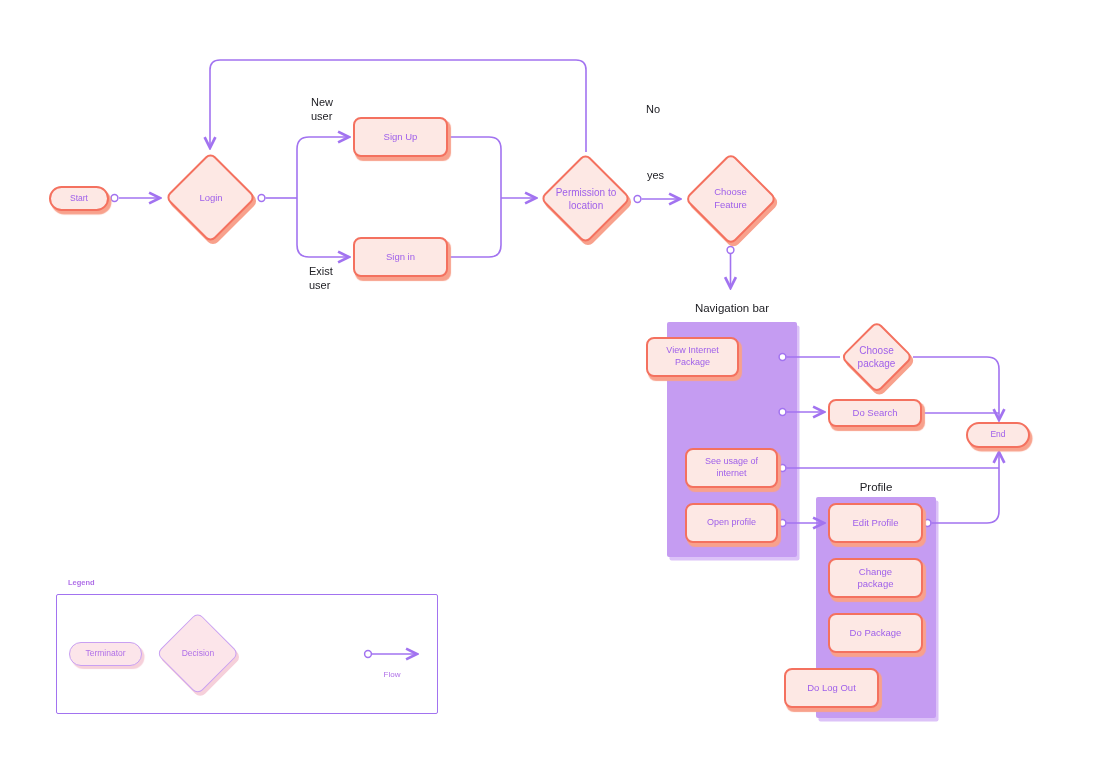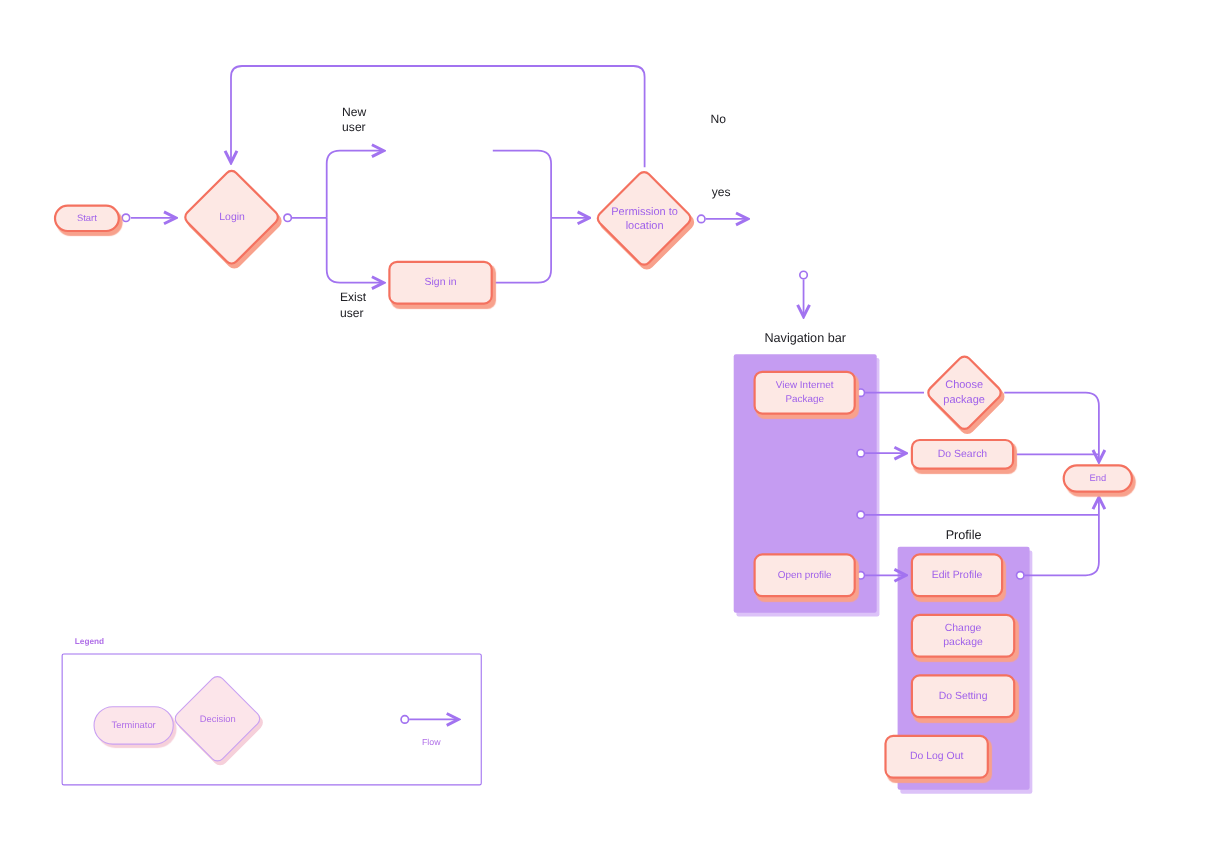--- a/index.html
+++ b/index.html
@@ -95,80 +95,90 @@
 
   <div class="node pill" style="left:49px;top:186px;width:60px;height:25px;">
     <span class="lbl">Start</span>
   </div>
 
   <div class="node diamond" style="left:165px;top:152px;width:92px;height:92px;">
     <i class="shape"></i>
     <span class="lbl">Login</span>
   </div>
 
+  <div class="node process" style="left:353px;top:117px;width:95px;height:40px;">
+    <span class="lbl">Sign Up</span>
+  </div>
 
   <div class="node process" style="left:353px;top:237px;width:95px;height:40px;">
     <span class="lbl">Sign in</span>
   </div>
 
   <div class="node diamond" style="left:540px;top:153px;width:92px;height:92px;">
     <i class="shape"></i>
     <span class="lbl" style="font-size:10px;">Permission to location</span>
   </div>
 
+  <div class="node diamond" style="left:684px;top:152px;width:93px;height:93px;">
+    <i class="shape"></i>
+    <span class="lbl" style="width:52px;">Choose Feature</span>
+  </div>
 
-  <div class="node process" style="left:685px;top:337px;width:93px;height:40px;">
+  <div class="node process" style="left:646px;top:337px;width:93px;height:40px;">
     <span class="lbl" style="font-size:9px;">View Internet Package</span>
   </div>
 
 
+  <div class="node process" style="left:685px;top:448px;width:93px;height:40px;">
+    <span class="lbl" style="font-size:9px;width:70px;">See usage of internet</span>
+  </div>
 
   <div class="node process" style="left:685px;top:503px;width:93px;height:40px;">
     <span class="lbl" style="font-size:9px;">Open profile</span>
   </div>
 
   <div class="node diamond" style="left:840px;top:320px;width:73px;height:73px;">
     <i class="shape"></i>
     <span class="lbl" style="font-size:10px;width:46px;">Choose package</span>
   </div>
 
   <div class="node process" style="left:828px;top:399px;width:94px;height:28px;">
     <span class="lbl">Do Search</span>
   </div>
 
   <div class="node pill" style="left:966px;top:422px;width:64px;height:26px;">
     <span class="lbl">End</span>
   </div>
 
-  <div class="node process" style="left:828px;top:503px;width:84px;height:40px;">
+  <div class="node process" style="left:828px;top:503px;width:95px;height:40px;">
     <span class="lbl">Edit Profile</span>
   </div>
 
   <div class="node process" style="left:828px;top:558px;width:95px;height:40px;">
     <span class="lbl" style="width:50px;">Change package</span>
   </div>
 
   <div class="node process" style="left:828px;top:613px;width:95px;height:40px;">
-    <span class="lbl">Do Setting</span>
+    <span class="lbl">Do Package</span>
   </div>
 
-  <div class="node process" style="left:804px;top:668px;width:95px;height:40px;">
+  <div class="node process" style="left:784px;top:668px;width:95px;height:40px;">
     <span class="lbl">Do Log Out</span>
   </div>
 
   <div class="flabel" style="left:311px;top:96px;width:34px;">New user</div>
   <div class="flabel" style="left:309px;top:265px;width:34px;">Exist user</div>
   <div class="flabel" style="left:616px;top:103px;margin-left:30px;">No</div>
   <div class="flabel" style="left:647px;top:169px;">yes</div>
   <div class="flabel big center" style="left:667px;top:301px;width:130px;">Navigation bar</div>
   <div class="flabel big center" style="left:816px;top:480px;width:120px;">Profile</div>
 
   <div class="legend-title" style="left:68px;top:578px;">Legend</div>
 
-  <div class="node pill lg" style="left:85px;top:642px;width:73px;height:35px;">
+  <div class="node pill lg" style="left:69px;top:642px;width:73px;height:24px;">
     <span class="lbl">Terminator</span>
   </div>
 
   <div class="node diamond lg" style="left:156px;top:612px;width:84px;height:84px;">
     <i class="shape"></i>
     <span class="lbl">Decision</span>
   </div>
 
 
   <div class="flow-lbl" style="left:372px;top:670px;width:40px;">Flow</div>

